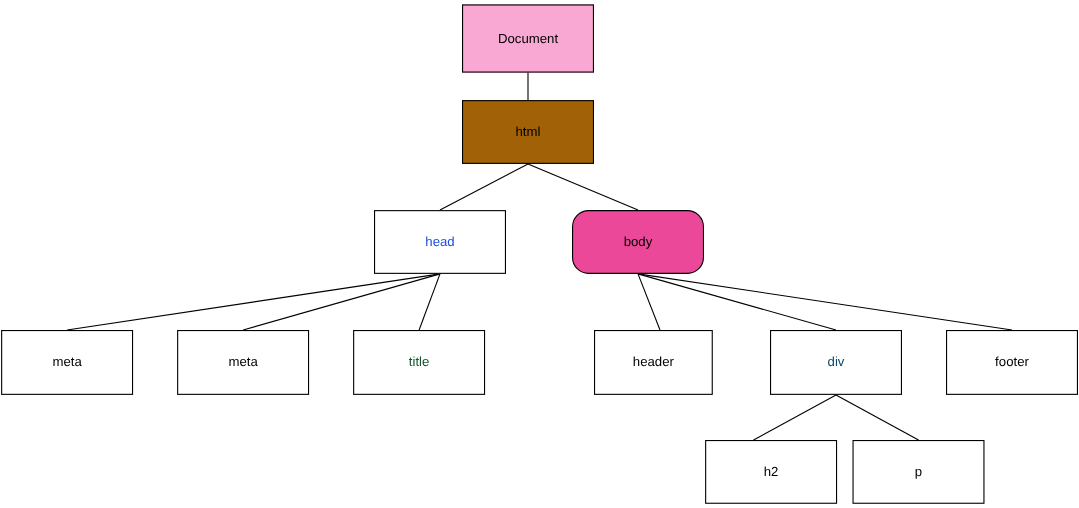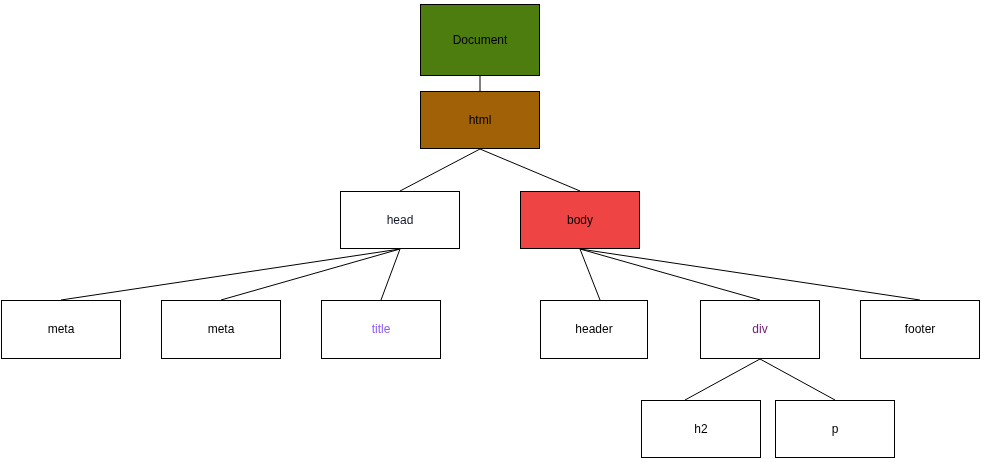--- a/index.html
+++ b/index.html
@@ -48,45 +48,45 @@
       <line x1="400" y1="249" x2="61" y2="300" stroke="#000000" stroke-width="1"></line>
       <line x1="400" y1="249" x2="221" y2="300" stroke="#000000" stroke-width="1"></line>
       <line x1="400" y1="249" x2="381" y2="300" stroke="#000000" stroke-width="1"></line>
       <line x1="580" y1="249" x2="600" y2="300" stroke="#000000" stroke-width="1"></line>
       <line x1="580" y1="249" x2="760" y2="300" stroke="#000000" stroke-width="1"></line>
       <line x1="580" y1="249" x2="920" y2="300" stroke="#000000" stroke-width="1"></line>
       <line x1="760" y1="359" x2="685" y2="400" stroke="#000000" stroke-width="1"></line>
       <line x1="760" y1="359" x2="835" y2="400" stroke="#000000" stroke-width="1"></line>
     </svg>
   <div id="node-layer">
-      <div class="node" style="left: 420px; top: 4px; width: 120px; height: 72px; background: #4d7c0f; border-color: rgb(0, 0, 0); color: rgb(0, 0, 0);">
+      <div class="node" style="left: 420px; top: 4px; width: 120px; height: 62px; background: #f9a8d4; border-color: rgb(0, 0, 0); color: rgb(0, 0, 0);">
         <span>Document</span>
       </div>
       <div class="node" style="left: 420px; top: 91px; width: 120px; height: 58px; background: #a16207; border-color: rgb(0, 0, 0); color: rgb(0, 0, 0);">
         <span>html</span>
       </div>
-      <div class="node" style="left: 340px; top: 191px; width: 120px; height: 58px; background: rgb(255, 255, 255); border-color: rgb(0, 0, 0); color: #0f172a;">
+      <div class="node" style="left: 340px; top: 191px; width: 120px; height: 58px; background: rgb(255, 255, 255); border-color: rgb(0, 0, 0); color: #1d4ed8;">
         <span>head</span>
       </div>
-      <div class="node" style="left: 520px; top: 191px; width: 120px; height: 58px; background: #ef4444; border-color: rgb(0, 0, 0); color: rgb(0, 0, 0);">
+      <div class="node" style="left: 520px; top: 191px; width: 120px; height: 58px; background: #ec4899; border-color: rgb(0, 0, 0); color: rgb(0, 0, 0); border-radius: 15px;">
         <span>body</span>
       </div>
       <div class="node" style="left: 1px; top: 300px; width: 120px; height: 59px; background: rgb(255, 255, 255); border-color: rgb(0, 0, 0); color: rgb(0, 0, 0);">
         <span>meta</span>
       </div>
       <div class="node" style="left: 161px; top: 300px; width: 120px; height: 59px; background: rgb(255, 255, 255); border-color: rgb(0, 0, 0); color: rgb(0, 0, 0);">
         <span>meta</span>
       </div>
-      <div class="node" style="left: 321px; top: 300px; width: 120px; height: 59px; background: rgb(255, 255, 255); border-color: rgb(0, 0, 0); color: #8b5cf6;">
+      <div class="node" style="left: 321px; top: 300px; width: 120px; height: 59px; background: rgb(255, 255, 255); border-color: rgb(0, 0, 0); color: #14532d;">
         <span>title</span>
       </div>
       <div class="node" style="left: 540px; top: 300px; width: 108px; height: 59px; background: rgb(255, 255, 255); border-color: rgb(0, 0, 0); color: rgb(0, 0, 0);">
         <span>header</span>
       </div>
-      <div class="node" style="left: 700px; top: 300px; width: 120px; height: 59px; background: rgb(255, 255, 255); border-color: rgb(0, 0, 0); color: #701a75;">
+      <div class="node" style="left: 700px; top: 300px; width: 120px; height: 59px; background: rgb(255, 255, 255); border-color: rgb(0, 0, 0); color: #0c4a6e;">
         <span>div</span>
       </div>
       <div class="node" style="left: 860px; top: 300px; width: 120px; height: 59px; background: rgb(255, 255, 255); border-color: rgb(0, 0, 0); color: rgb(0, 0, 0);">
         <span>footer</span>
       </div>
       <div class="node" style="left: 625px; top: 400px; width: 120px; height: 58px; background: rgb(255, 255, 255); border-color: rgb(0, 0, 0); color: rgb(0, 0, 0); margin-left: 16px;">
         <span>h2</span>
       </div>
       <div class="node" style="left: 775px; top: 400px; width: 120px; height: 58px; background: rgb(255, 255, 255); border-color: rgb(0, 0, 0); color: rgb(0, 0, 0);">
         <span>p</span>

